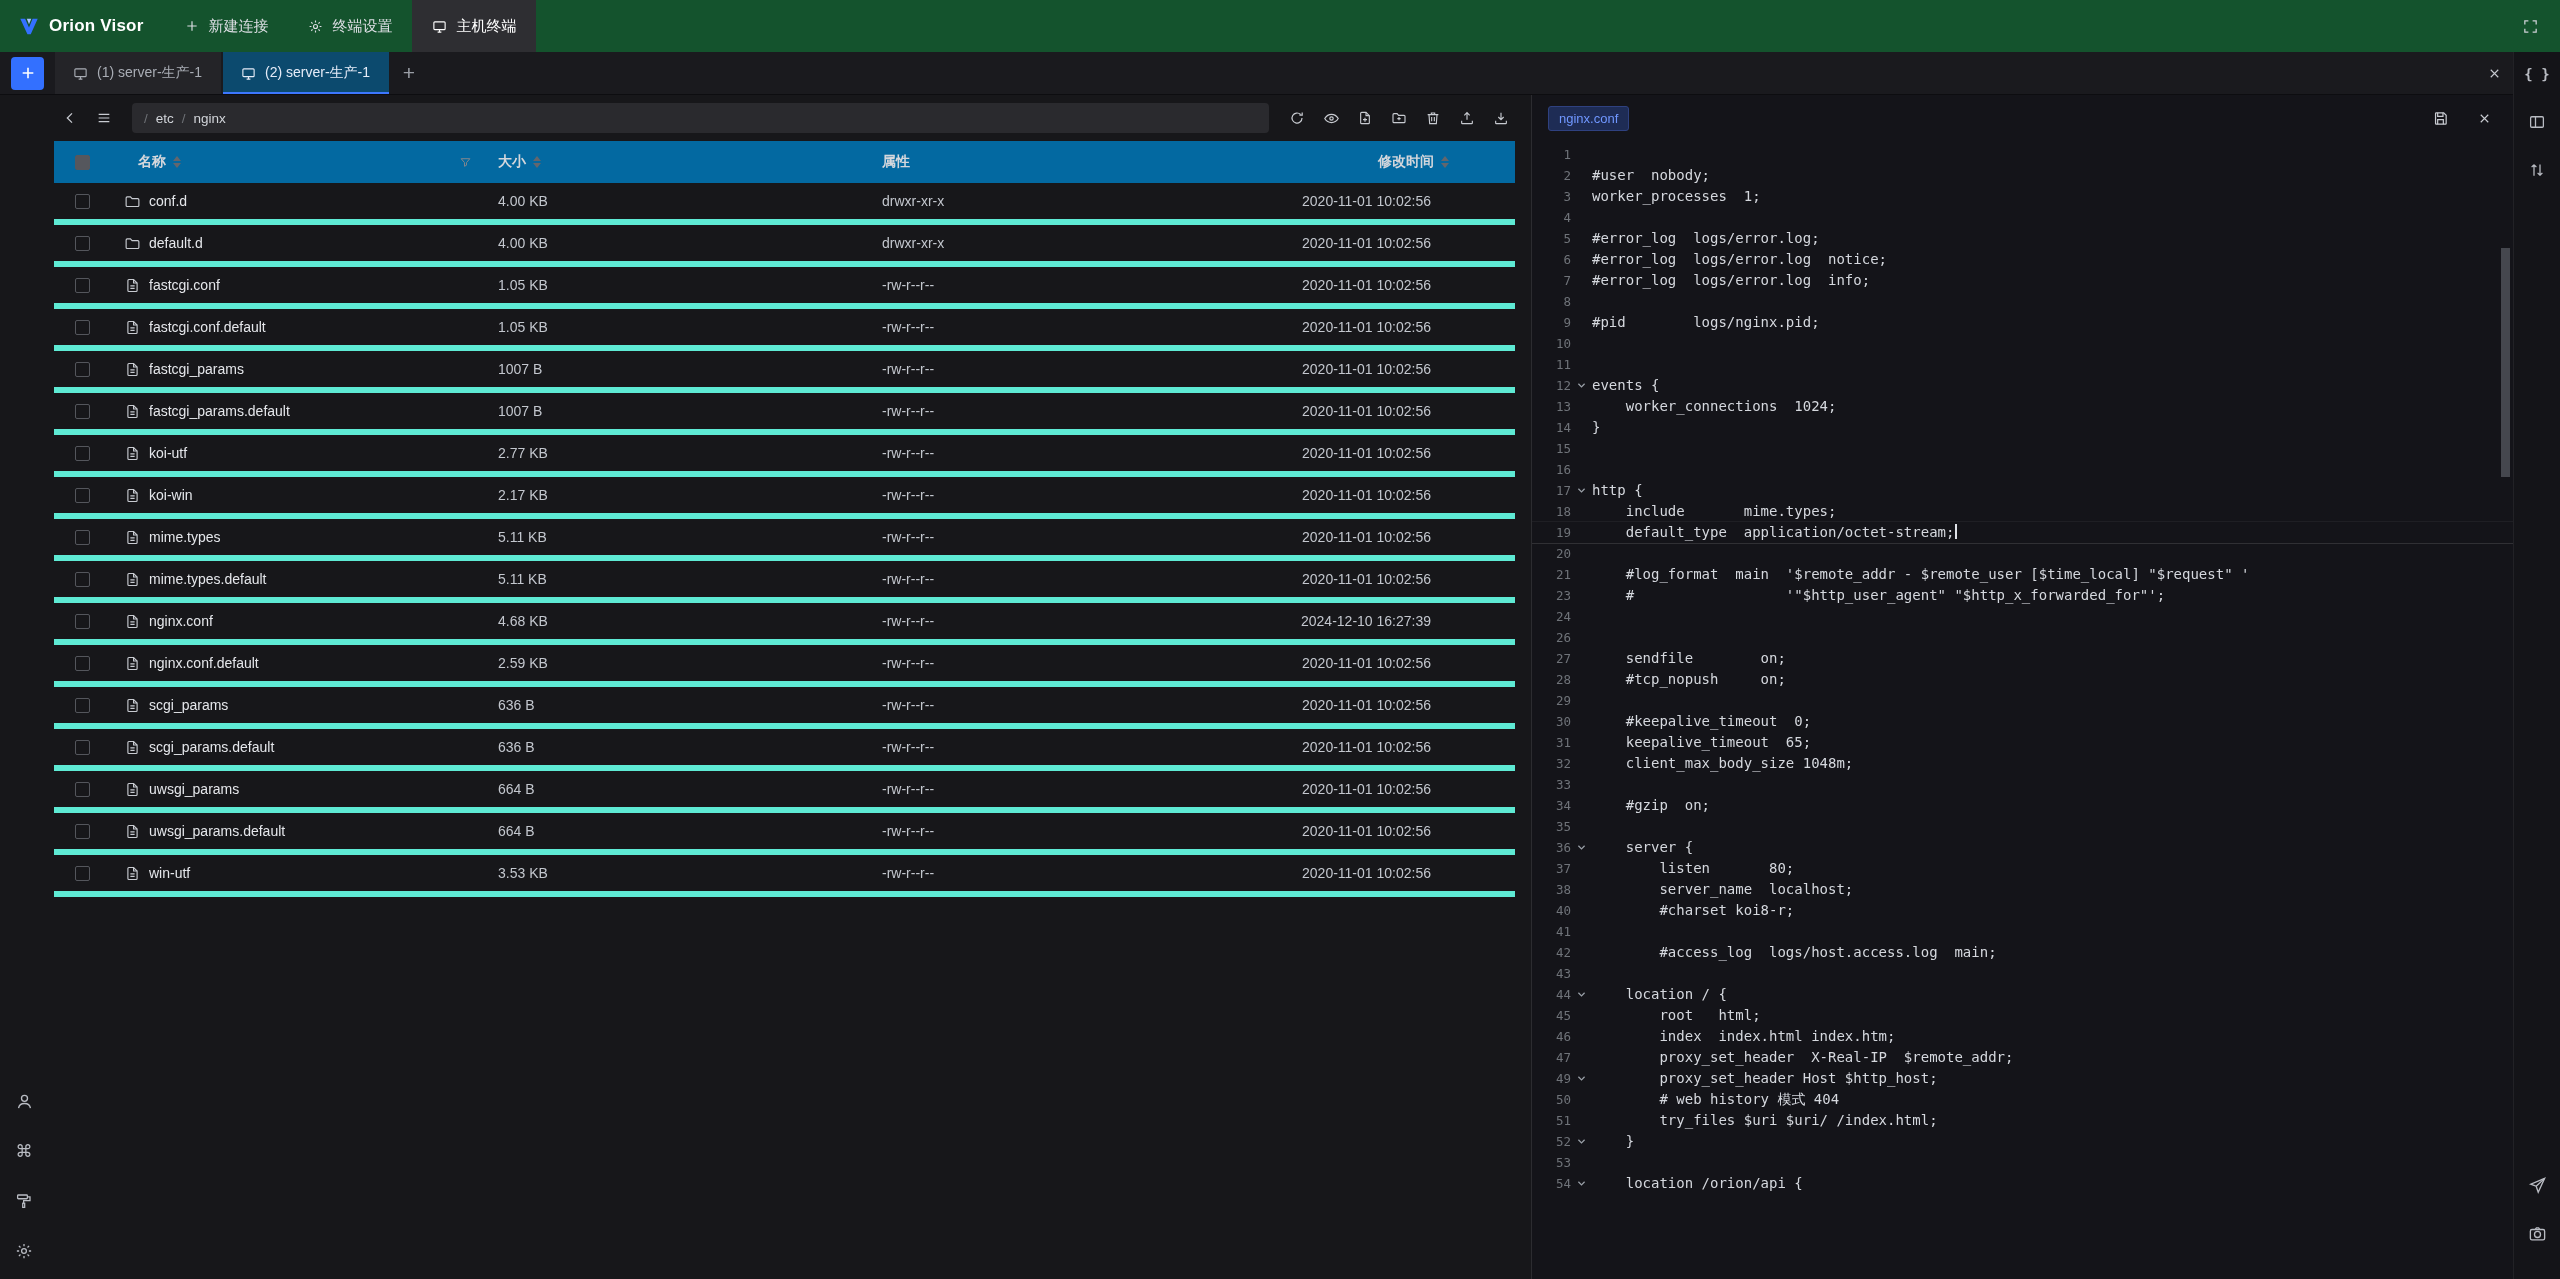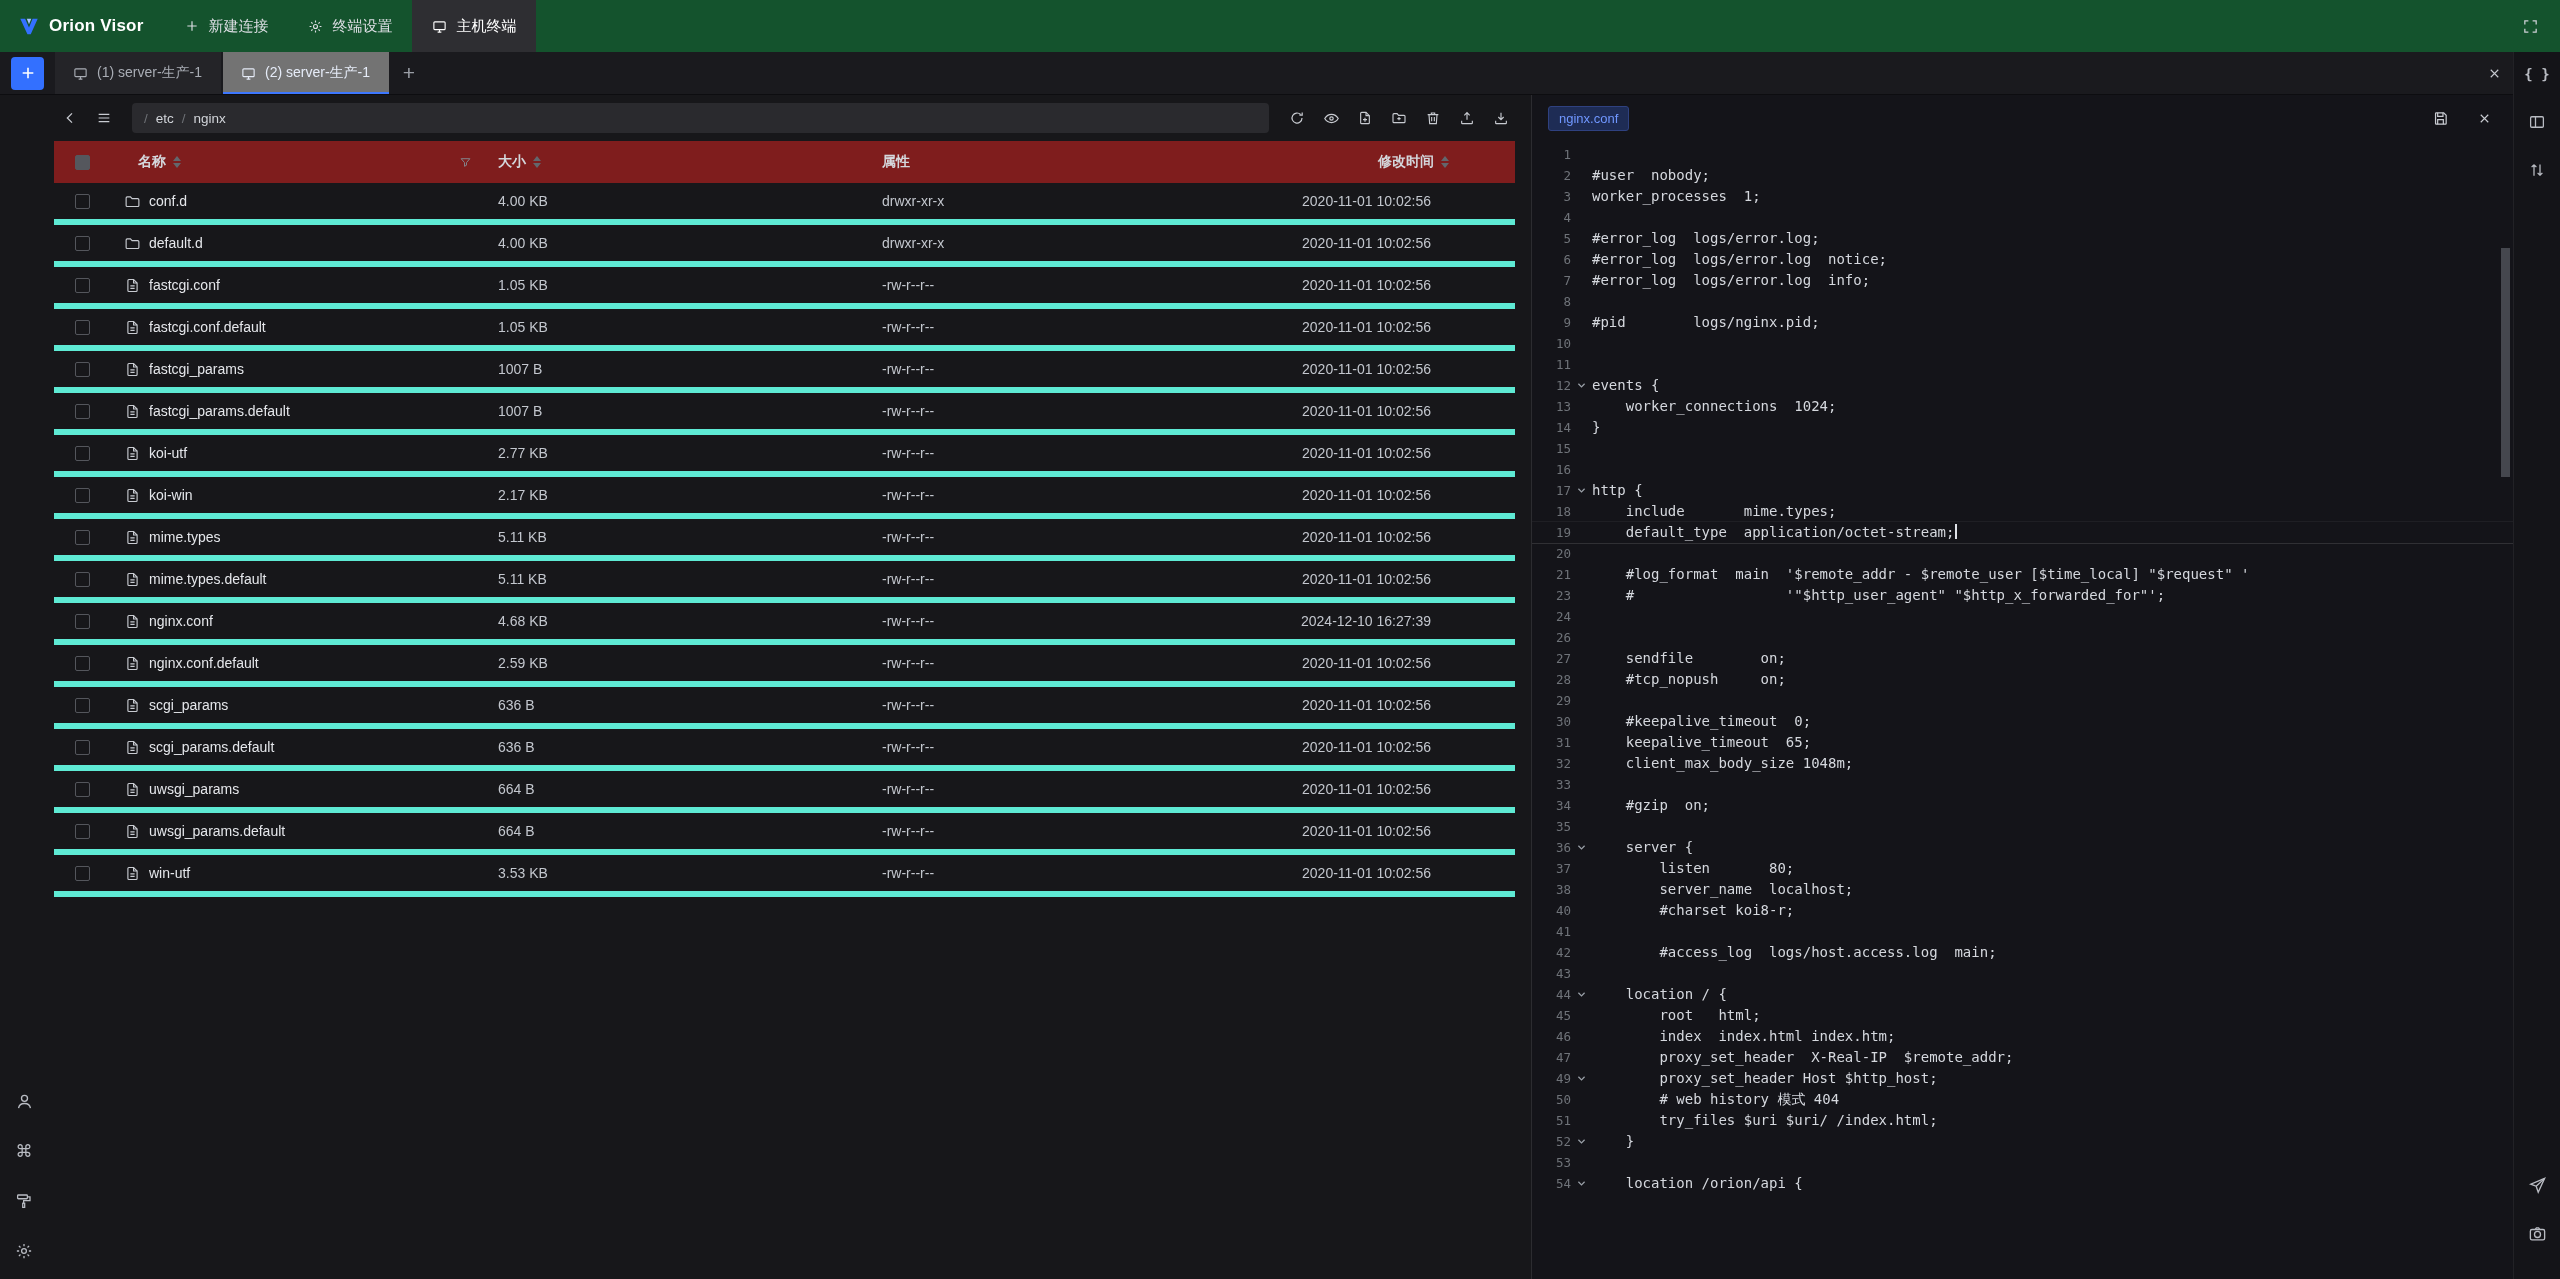--- a/index.html
+++ b/index.html
@@ -28,21 +28,21 @@
   .braces{font-family:"DejaVu Sans Mono","Liberation Mono",monospace;font-size:14px;font-weight:bold}
   .cmd-glyph{font-size:17px}
 
   
   .tabbar{height:43px;flex:0 0 43px;background:#1a1a1e;display:flex;align-items:center;border-bottom:1px solid #0d0d10}
   .new-term-btn{width:33px;height:33px;margin:0 11px;background:#3370ff;border-radius:4px;color:#fff;
     display:flex;align-items:center;justify-content:center}
   .tabs{display:flex;height:100%}
   .tab{height:100%;display:flex;align-items:center;gap:9px;padding:0 18px;font-size:14px;color:#a9adb5;
     background:#242428;margin-right:2px;min-width:166px;cursor:pointer}
-  .tab.active{background:#737373;color:#e6ecf8;box-shadow:inset 0 -2px 0 #3d77ff}
+  .tab.active{background:#0c4a6e;color:#e6ecf8;box-shadow:inset 0 -2px 0 #3d77ff}
   .add-tab{width:36px;height:36px;display:flex;align-items:center;justify-content:center;color:#9a9ea6;font-size:21px}
   .tabbar-spacer{flex:1}
   .tabbar-close{width:38px;height:38px;display:flex;align-items:center;justify-content:center;color:#c6c9cf}
 
   
   .work-row{flex:1;display:flex;min-height:0}
   .left-rail{width:48px;flex:0 0 48px;background:#17171a;display:flex;flex-direction:column;align-items:center;
     justify-content:flex-end;padding-bottom:14px}
   .left-rail .rail-btn{margin-bottom:0;margin-top:22px}
 
@@ -50,21 +50,21 @@
   .file-panel{flex:1;background:#17171a;display:flex;flex-direction:column;min-width:0;border-right:1px solid #2c2c30}
   .file-toolbar{height:46px;flex:0 0 46px;display:flex;align-items:center;gap:6px;padding:0 16px 0 8px;color:#c8cbd1}
   .tool-btn{width:28px;height:28px;display:flex;align-items:center;justify-content:center;border-radius:3px;cursor:pointer}
   .breadcrumb{flex:1;height:30px;background:#2a2a2e;border-radius:4px;display:flex;align-items:center;gap:8px;
     padding:0 12px;font-size:13.5px;color:#d2d5da;margin:0 8px}
   .bc-sep{color:#6e7176}
   .bc-seg{cursor:pointer}
 
   .ftable{margin:0 16px 0 6px;font-size:14px}
   .thead,.trow{display:grid;grid-template-columns:56px 376px 386px 400px 1fr;align-items:center}
-  .thead{height:42px;background:#7f1d1d;color:#d4d7dc;font-weight:bold}
+  .thead{height:42px;background:#0369a1;color:#d4d7dc;font-weight:bold}
   .trow{height:42px;border-bottom:6px solid #5eead4;color:#c3c7ce;cursor:pointer}
   .c-check{display:flex;justify-content:center}
   .checkbox{width:15px;height:15px;border:1.5px solid #54565c;border-radius:2px;display:inline-block}
   .checkbox.head{background:#55575d;border-color:#55575d}
   .h-name{display:flex;align-items:center;padding-left:28px}
   .h-size,.c-size{padding-left:12px}
   .h-size{display:flex;align-items:center}
   .h-attr,.c-attr{padding-left:10px}
   .h-time{display:flex;align-items:center;justify-content:flex-end;padding-right:66px}
   .c-time{text-align:right;padding-right:84px}

